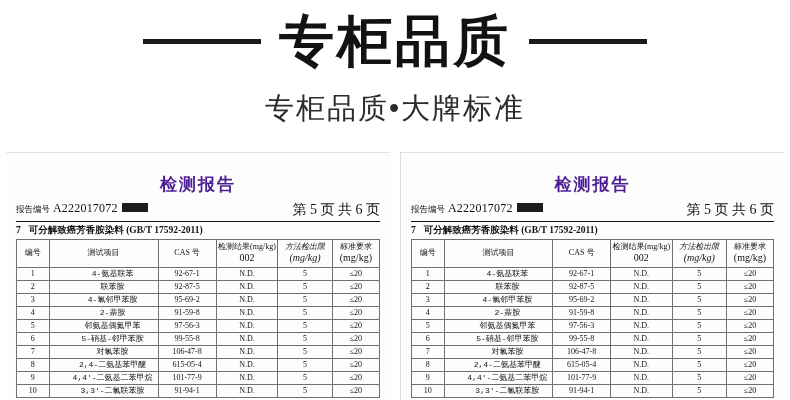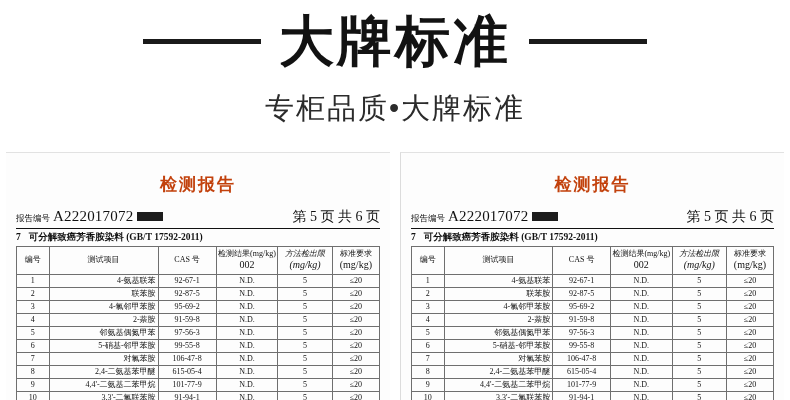--- a/index.html
+++ b/index.html
@@ -71,37 +71,37 @@
   }
   .report.right {
     border-left: 1px solid #dcdcdc;
   }
   .doc-title {
     text-align: center;
     font-family: "Liberation Sans", sans-serif;
     font-weight: bold;
     font-size: 17px;
     letter-spacing: 2px;
-    color: #c2410c;
-    margin: 14px 0 12px 0;
+    color: #4c1d95;
+    margin: 14px 0 5px 0;
   }
   .meta-row {
     display: flex;
     justify-content: space-between;
     font-size: 9px;
     color: #111;
     margin-bottom: 2px;
   }
   .meta-left {
     display: flex;
     align-items: baseline;
     gap: 3px;
   }
   .meta-label { font-size: 8.5px; }
-  .meta-value { font-size: 15px; letter-spacing: .2px; }
+  .meta-value { font-size: 12px; letter-spacing: .2px; }
   .redact {
     display: inline-block;
     width: 26px;
     height: 9px;
     background: #1c1c1c;
     vertical-align: middle;
     margin-left: 1px;
   }
   .meta-right { font-size: 14px; }
 
@@ -130,41 +130,42 @@
     padding: 1px 2px;
     text-align: center;
     line-height: 1.25;
     font-weight: normal;
   }
   table.res thead th {
     font-size: 8px;
     padding: 2px 1px;
   }
   table.res td.name {
-    text-align: right;
+    text-align: center;
     padding-left: 20px;
+    font-family: Liberation Mono, monospace;
   }
   .col-no { width: 9%; }
   .col-name { width: 30%; }
   .col-cas { width: 16%; }
   .col-res { width: 17%; }
   .col-limit { width: 15%; font-style: italic; }
   .col-req { width: 13%; }
   .sub-unit { font-size: 10px; display: block; }
 
   
   .report.right .doc-title { margin-top: 14px; }
 </style>
 </head>
 <body>
 
 <div class="header">
   <div class="title-row">
     <div class="title-rule"></div>
-    <div class="main-title">大牌标准</div>
+    <div class="main-title">专柜品质</div>
     <div class="title-rule"></div>
   </div>
   <div class="sub-title">专柜品质•大牌标准</div>
 </div>
 
 <div class="reports">
 
   <div class="report left">
     <div class="doc-title">检测报告</div>
     <div class="meta-row">

